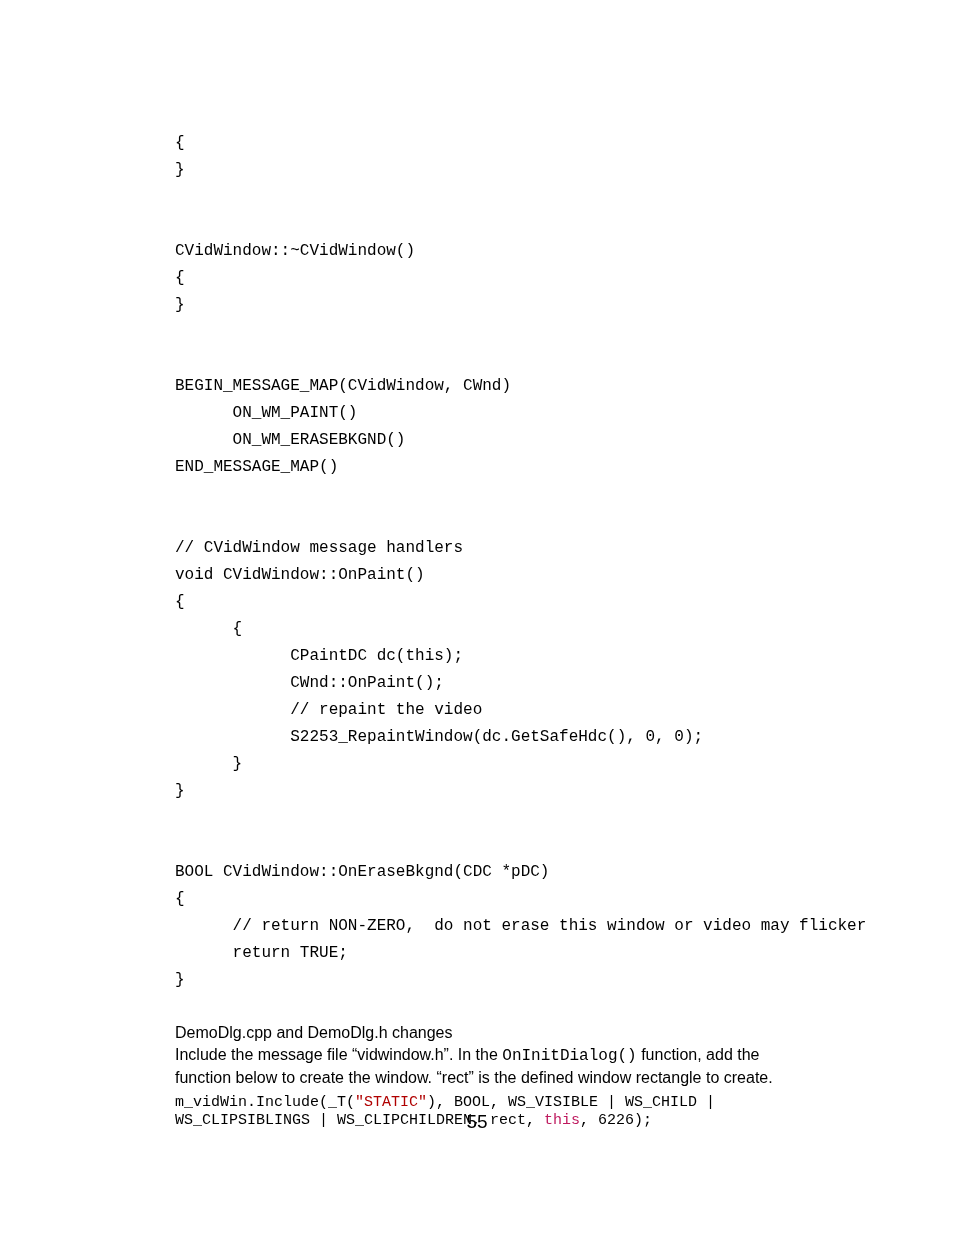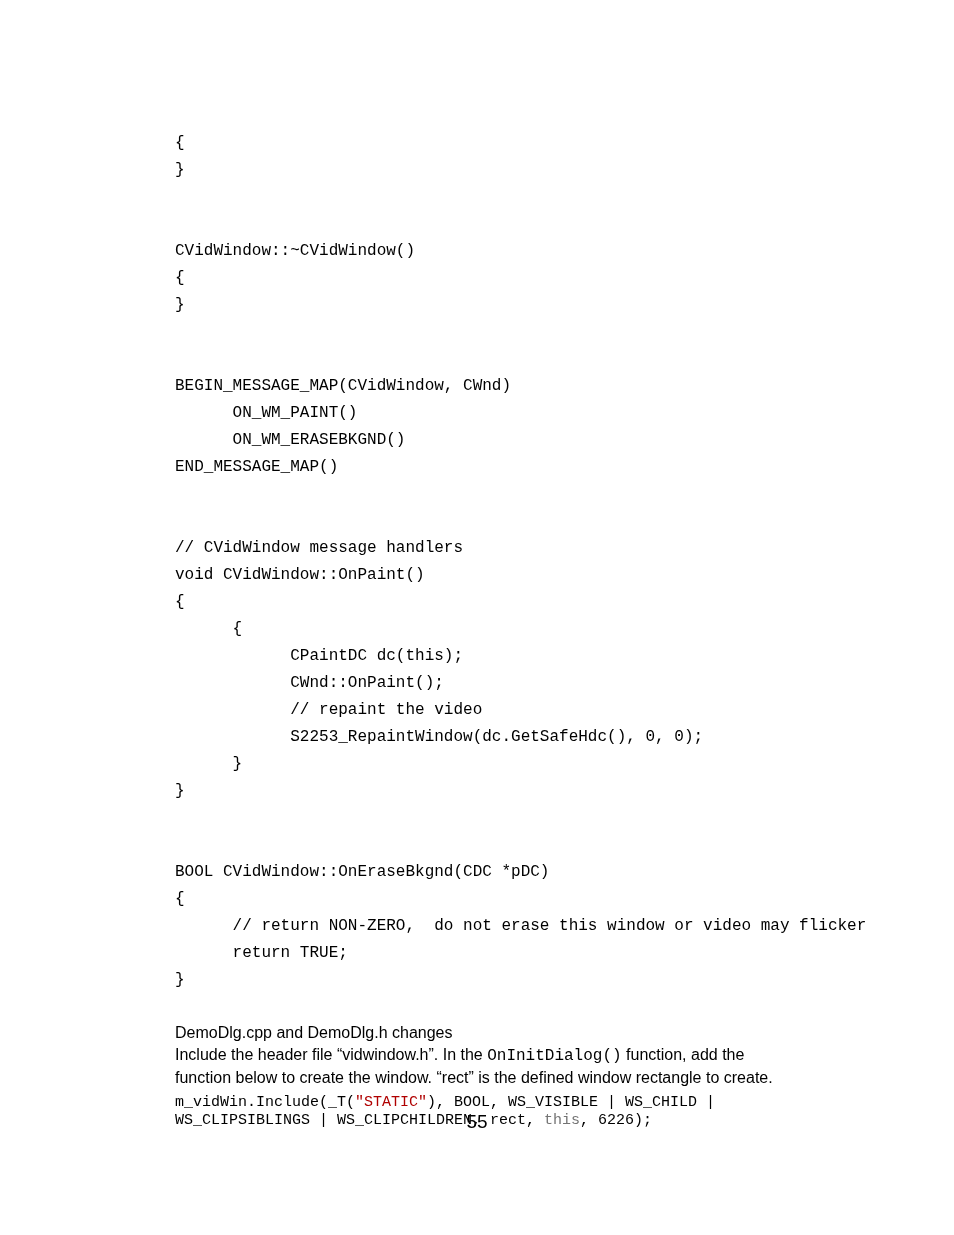--- a/index.html
+++ b/index.html
@@ -38,21 +38,21 @@
     margin-bottom: 2px;
   }
   .prose .mono { font-family: "Courier New", Courier, monospace; }
   .code2 {
     font-family: "Courier New", Courier, monospace;
     font-size: 15px;
     line-height: 18px;
     white-space: pre-wrap;
     margin-top: 6px;
   }
-  .kw { color: #737373; }
+  .kw { color: #be185d; }
   .str { color: #b00000; }
   .pagenum {
     position: absolute;
     bottom: 102px;
     left: 0;
     right: 0;
     text-align: center;
     font-size: 19px;
     font-family: "Helvetica Neue", Arial, sans-serif;
   }
@@ -91,19 +91,19 @@
 
 BOOL CVidWindow::OnEraseBkgnd(CDC *pDC)
 {
       // return NON-ZERO,  do not erase this window or video may flicker
       return TRUE;
 }</pre>
 
   <div class="heading">DemoDlg.cpp and DemoDlg.h changes</div>
 
   <p class="prose">
-    <span>Include the header file “vidwindow.h”.  In the </span><span class="mono">OnInitDialog()</span><span> function, add the function below to create the window.  “rect” is the defined window rectangle to create.</span>
+    <span>Include the message file “vidwindow.h”.  In the </span><span class="mono">OnInitDialog()</span><span> function, add the function below to create the window.  “rect” is the defined window rectangle to create.</span>
   </p>
 
   <div class="code2"><span>m_vidWin.Include(_T(</span><span class="str">"STATIC"</span><span>), BOOL, WS_VISIBLE | WS_CHILD | WS_CLIPSIBLINGS | WS_CLIPCHILDREN, rect, </span><span class="kw">this</span><span>, 6226);</span></div>
 
   <div class="pagenum">55</div>
 </div>
 
 </body></html>

